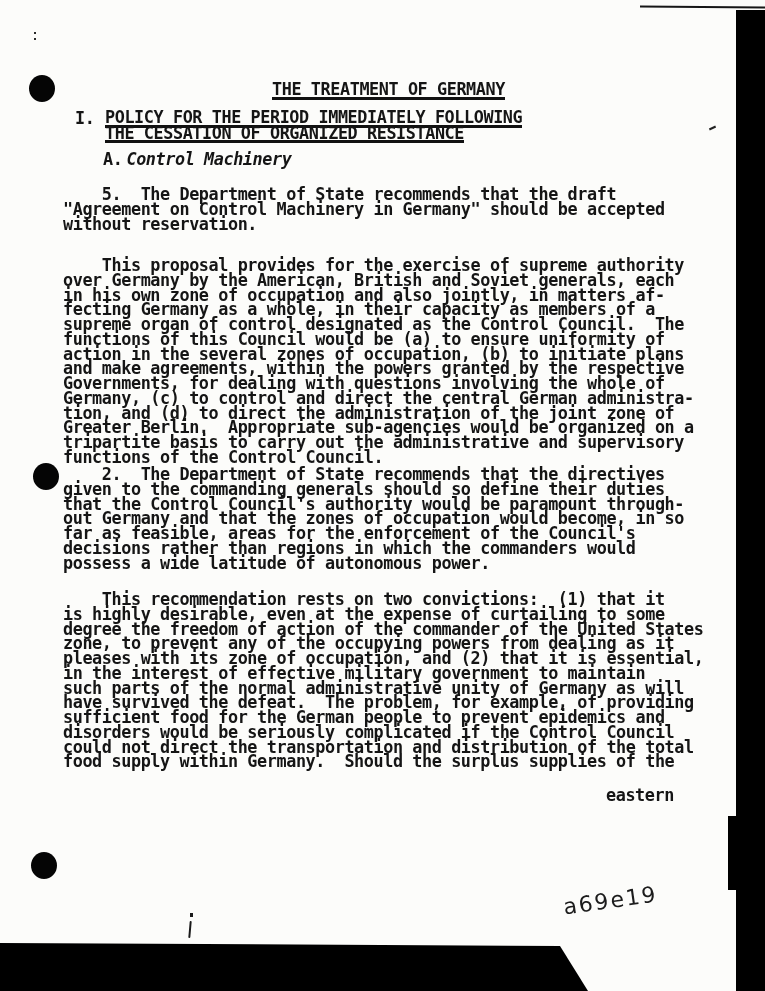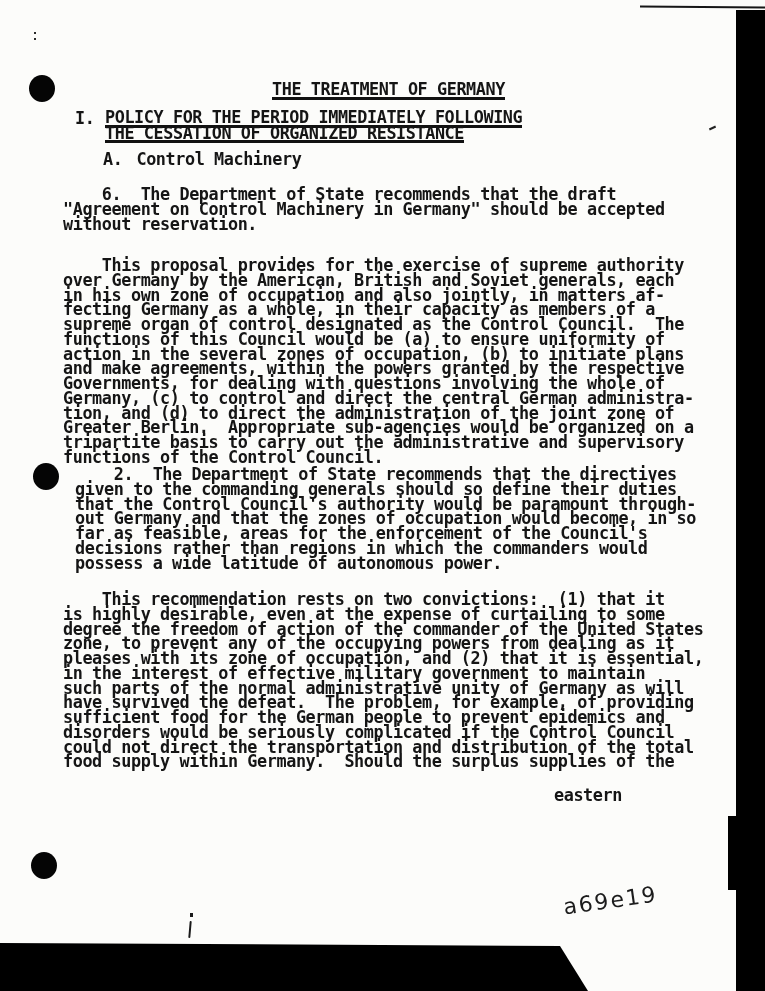--- a/index.html
+++ b/index.html
@@ -30,27 +30,27 @@
     padding-bottom: 0px;
   }
   .title-row {
     left: 0; right: 0; top: 82px;
     text-align: center;
   }
   .sec-num { left: 75px; top: 111px; }
   .sec-heading { left: 105px; top: 110px; }
   .sec-heading .hline { height: 15.5px; }
   .subsection { left: 103px; top: 152px; }
-  .subsection .sub-title { margin-left: 14px; }
+  .subsection .sub-title { margin-left: 4px; font-style: italic; }
 
   .para1 { left: 63px; top: 187px; }
   .para2 { left: 63px; top: 258px; }
-  .para3 { left: 63px; top: 467px; margin-left: 12px; }
+  .para3 { left: 63px; top: 467px; }
   .para4 { left: 63px; top: 592px; }
-  .catchword { left: 554px; top: 788px; }
+  .catchword { left: 606px; top: 788px; }
 
   
   .handwritten {
     left: 563px; top: 894px;
     font-family: "DejaVu Sans", "Liberation Sans", sans-serif;
     font-weight: 400;
     font-size: 22px;
     letter-spacing: 2px;
     color: #1c1c1c;
     transform: rotate(-8deg);
@@ -100,21 +100,21 @@
     </div>
     <div class="hline">
       <span class="typed underlined">THE CESSATION OF ORGANIZED RESISTANCE</span>
     </div>
   </div>
 
   <div class="abs subsection">
     <span class="typed">A.</span><span class="typed sub-title">Control Machinery</span>
   </div>
 
-  <div class="abs typed para1">    6.  The Department of State recommends that the draft
+  <div class="abs typed para1">    5.  The Department of State recommends that the draft
 "Agreement on Control Machinery in Germany" should be accepted
 without reservation.</div>
 
   <div class="abs typed para2">    This proposal provides for the exercise of supreme authority
 over Germany by the American, British and Soviet generals, each
 in his own zone of occupation and also jointly, in matters af-
 fecting Germany as a whole, in their capacity as members of a
 supreme organ of control designated as the Control Council.  The
 functions of this Council would be (a) to ensure uniformity of
 action in the several zones of occupation, (b) to initiate plans

